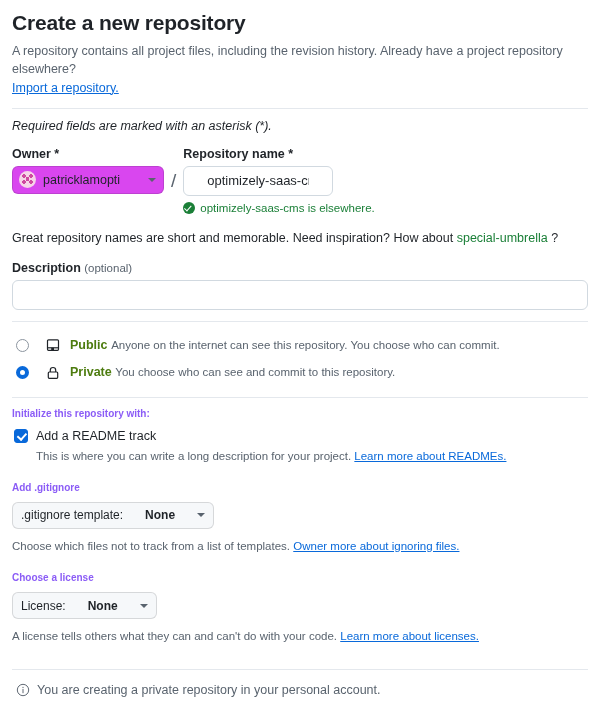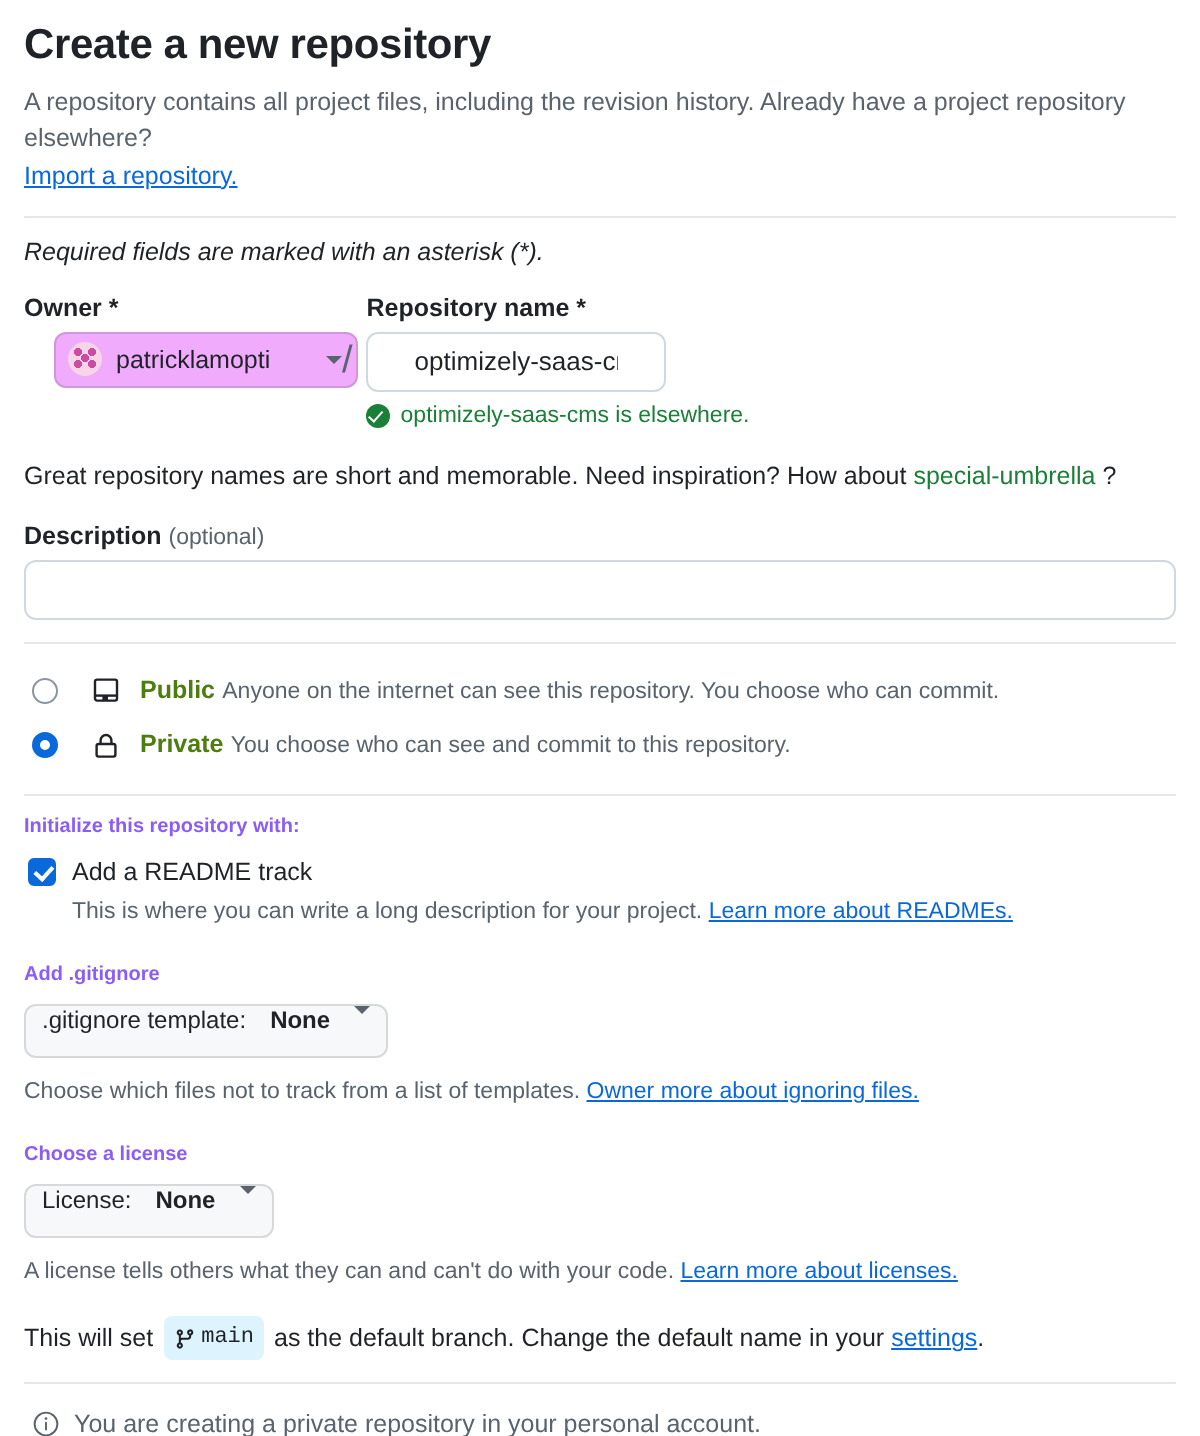--- a/index.html
+++ b/index.html
@@ -85,28 +85,27 @@
     line-height: 28px;
     padding-top: 20px;
     font-weight: 400;
   }
   .owner-btn {
     display: flex;
     align-items: center;
     gap: 7px;
     height: 28px;
     padding: 0 7px 0 6px;
-    background: #f0abfc;
+    background: #d946ef;
     border: 1px solid rgba(31,35,40,0.15);
     border-radius: 6px;
     font-size: 12.5px;
     color: #1f2328;
     cursor: pointer;
     width: 152px;
-    margin-left: 15px;
   }
   .owner-name {
     flex: 1;
     text-align: left;
     white-space: nowrap;
     overflow: hidden;
   }
   .avatar {
     width: 17px; height: 17px;
     border-radius: 50%;
@@ -259,22 +258,22 @@
     line-height: 1.3;
   }
   .cb-hint {
     font-size: 11.5px;
     color: #59636e;
     margin: 4px 0 0 24px;
     line-height: 1.4;
   }
   .select-btn {
     display: inline-flex;
-    align-items: flex-start;
-    gap: 12px;
+    align-items: center;
+    gap: 22px;
     height: 27px;
     padding: 0 8px;
     background: #f6f8fa;
     border: 1px solid rgba(31,35,40,0.15);
     border-radius: 6px;
     font-size: 12px;
     color: #1f2328;
     cursor: pointer;
   }
   .select-btn .lbl-weak { color: #1f2328; }
@@ -450,33 +449,20 @@
     <span class="caret"></span>
   </div>
   <div class="hint-line">
     <span>A license tells others what they can and can't do with your code.</span>
     <span class="link">Learn more about licenses.</span>
   </div>
 
   <div class="gap-md"></div>
 
   
-  <div class="branch-line">
-    <span>This will set</span>
-    <span class="branch-badge">
-      <svg viewBox="0 0 16 16" width="11" height="11" fill="currentColor">
-        <path d="M9.5 3.25a2.25 2.25 0 1 1 3 2.122V6A2.5 2.5 0 0 1 10 8.5H6a1 1 0 0 0-1 1v1.128a2.251 2.251 0 1 1-1.5 0V5.372a2.25 2.25 0 1 1 1.5 0v1.836A2.49 2.49 0 0 1 6 7h4a1 1 0 0 0 1-1v-.628A2.25 2.25 0 0 1 9.5 3.25Zm-6 0a.75.75 0 1 0 1.5 0 .75.75 0 0 0-1.5 0Zm8.25-.75a.75.75 0 1 0 0 1.5.75.75 0 0 0 0-1.5ZM4.25 12a.75.75 0 1 0 0 1.5.75.75 0 0 0 0-1.5Z"></path>
-      </svg>
-      <span>main</span>
-    </span>
-    <span>as the default branch. Change the default name in your</span>
-    <span>&nbsp;</span>
-    <span class="link">settings</span>
-    <span>.</span>
-  </div>
 
   <hr class="hr">
 
   
   <div class="note">
     <span class="info-icon">
       <svg viewBox="0 0 16 16" width="14" height="14" fill="none" stroke="currentColor" stroke-width="1.1">
         <circle cx="8" cy="8" r="6.5"></circle>
         <path d="M8 7.2v4" stroke-linecap="round"></path>
         <circle cx="8" cy="4.9" r="0.75" fill="currentColor" stroke="none"></circle>

